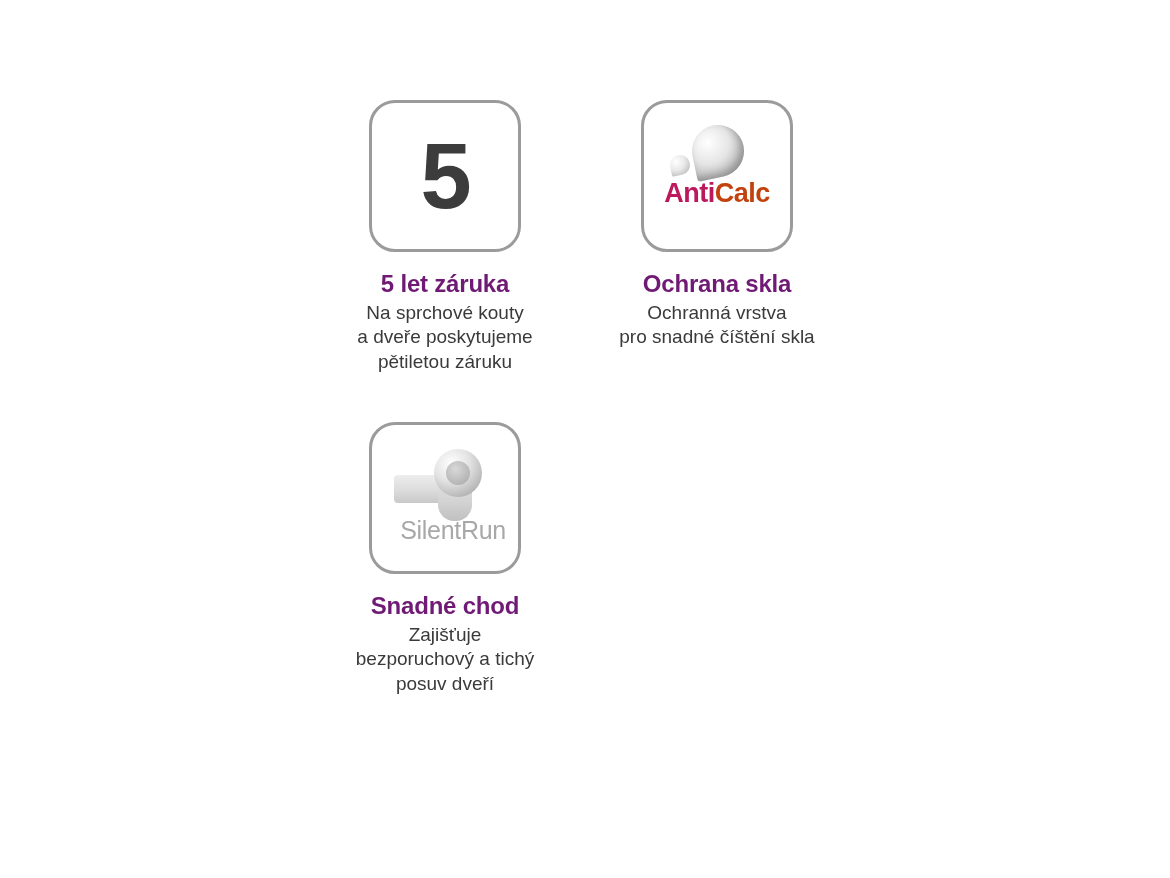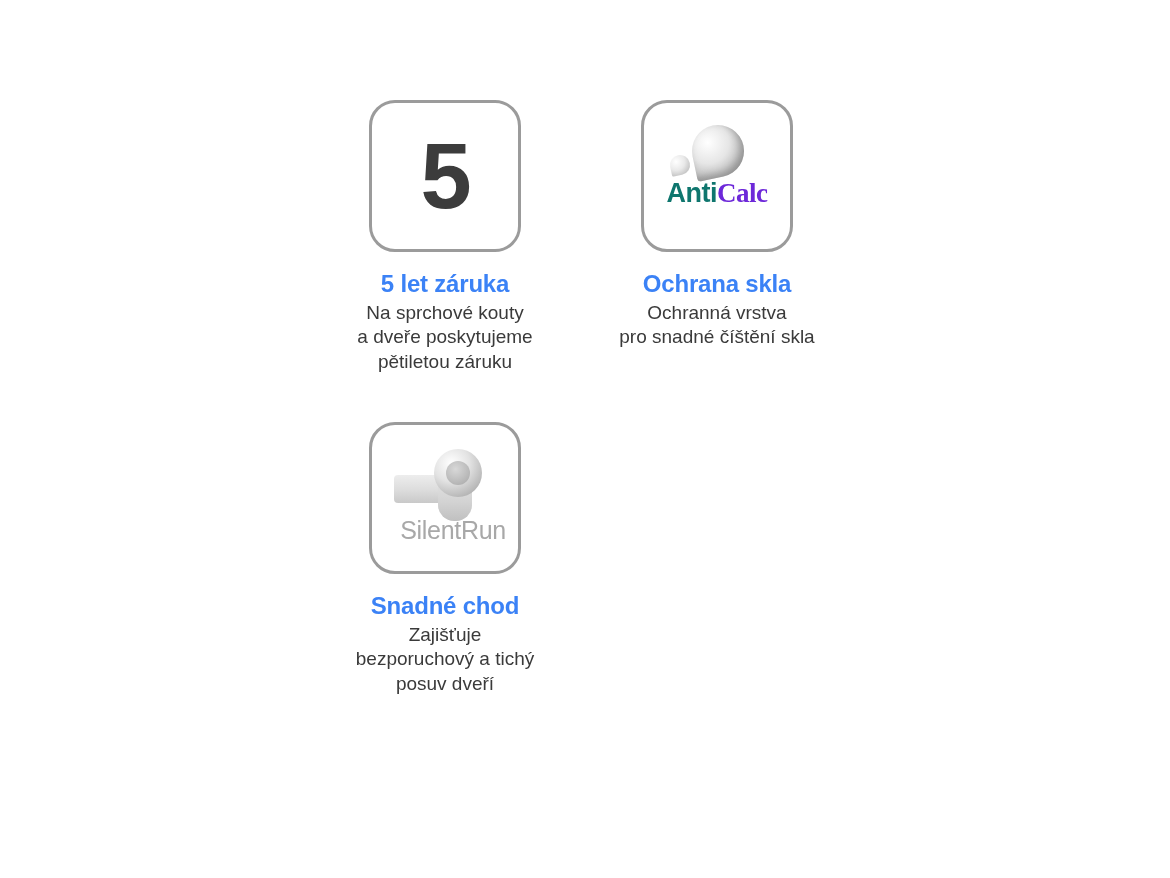--- a/index.html
+++ b/index.html
@@ -48,21 +48,21 @@
     justify-content: center;
     background: #ffffff;
     position: relative;
     overflow: hidden;
   }
 
   .feature-title {
     margin-top: 18px;
     font-size: 24px;
     font-weight: bold;
-    color: #3b82f6;
+    color: #701a75;
     text-align: center;
     letter-spacing: -0.2px;
   }
 
   .feature-desc {
     margin-top: 3px;
     font-size: 19px;
     line-height: 1.28;
     color: #3a3a3a;
     text-align: center;
@@ -108,22 +108,22 @@
   .brand-word {
     position: absolute;
     left: 0;
     right: 0;
     bottom: 40px;
     text-align: center;
     font-size: 27px;
     font-weight: bold;
     letter-spacing: -0.5px;
   }
-  .brand-word .dark { color: #0f766e; }
-  .brand-word .light { color: #6d28d9; font-family: Liberation Serif, serif; }
+  .brand-word .dark { color: #be185d; }
+  .brand-word .light { color: #c2410c; }
 
   
   .tilt-svg { display:block; }
 
   
   .silent-wrap {
     width: 100%;
     height: 100%;
     position: relative;
   }

